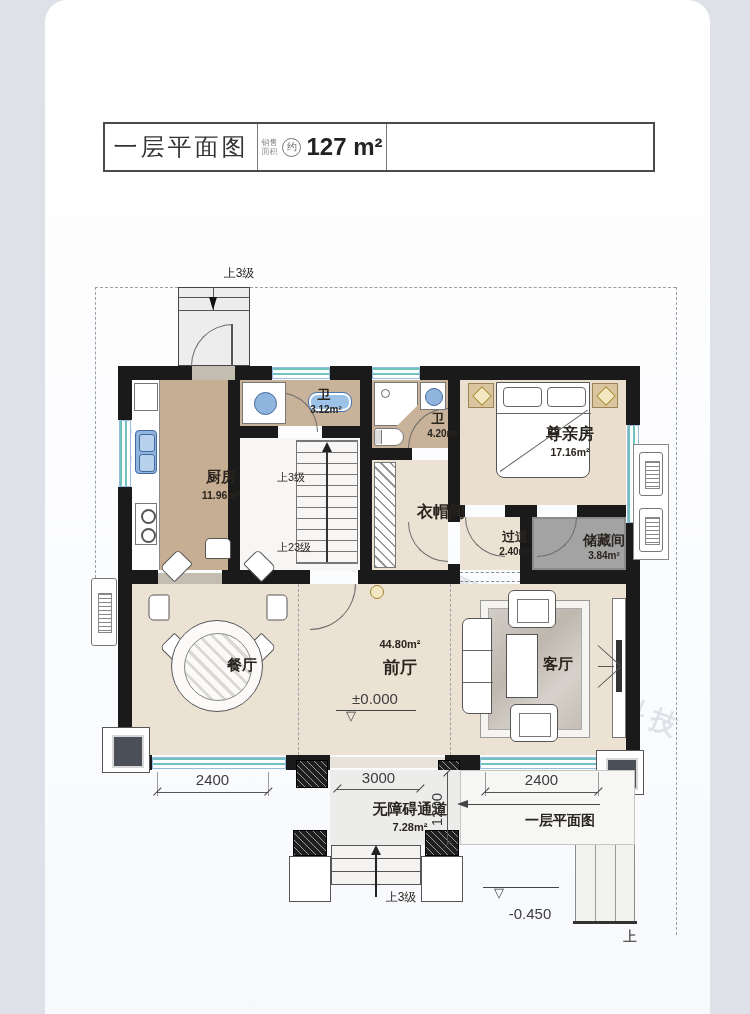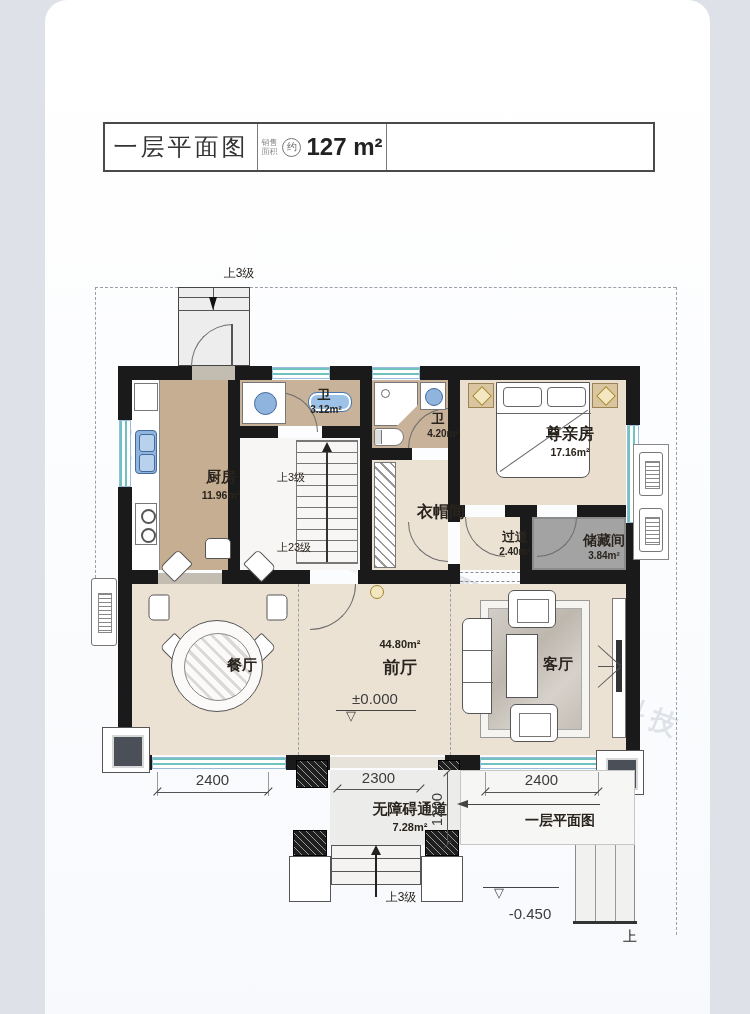--- a/index.html
+++ b/index.html
@@ -338,21 +338,21 @@
 <div class="abs extl" style="left:157px;top:772px;width:1px;height:24px;"></div>
 <div class="abs extl" style="left:268px;top:772px;width:1px;height:24px;"></div>
 <div class="abs dimline" style="left:157px;top:792px;width:111px;height:1px;"></div>
 <div class="abs tick" style="left:152px;top:791px;"></div>
 <div class="abs tick" style="left:263px;top:791px;"></div>
 <div class="abs dimtxt" style="left:157px;top:771px;width:111px;">2400</div>
 
 <div class="abs dimline" style="left:337px;top:789px;width:83px;height:1px;"></div>
 <div class="abs tick" style="left:332px;top:788px;"></div>
 <div class="abs tick" style="left:415px;top:788px;"></div>
-<div class="abs dimtxt" style="left:337px;top:769px;width:83px;">2300</div>
+<div class="abs dimtxt" style="left:337px;top:769px;width:83px;">3000</div>
 
 <div class="abs extl" style="left:485px;top:772px;width:1px;height:24px;"></div>
 <div class="abs extl" style="left:598px;top:772px;width:1px;height:24px;"></div>
 <div class="abs dimline" style="left:485px;top:792px;width:113px;height:1px;"></div>
 <div class="abs tick" style="left:480px;top:791px;"></div>
 <div class="abs tick" style="left:593px;top:791px;"></div>
 <div class="abs dimtxt" style="left:485px;top:771px;width:113px;">2400</div>
 
 <div class="abs dimline" style="left:447px;top:772px;width:1px;height:73px;"></div>
 <div class="abs tick" style="left:442px;top:772px;"></div>

